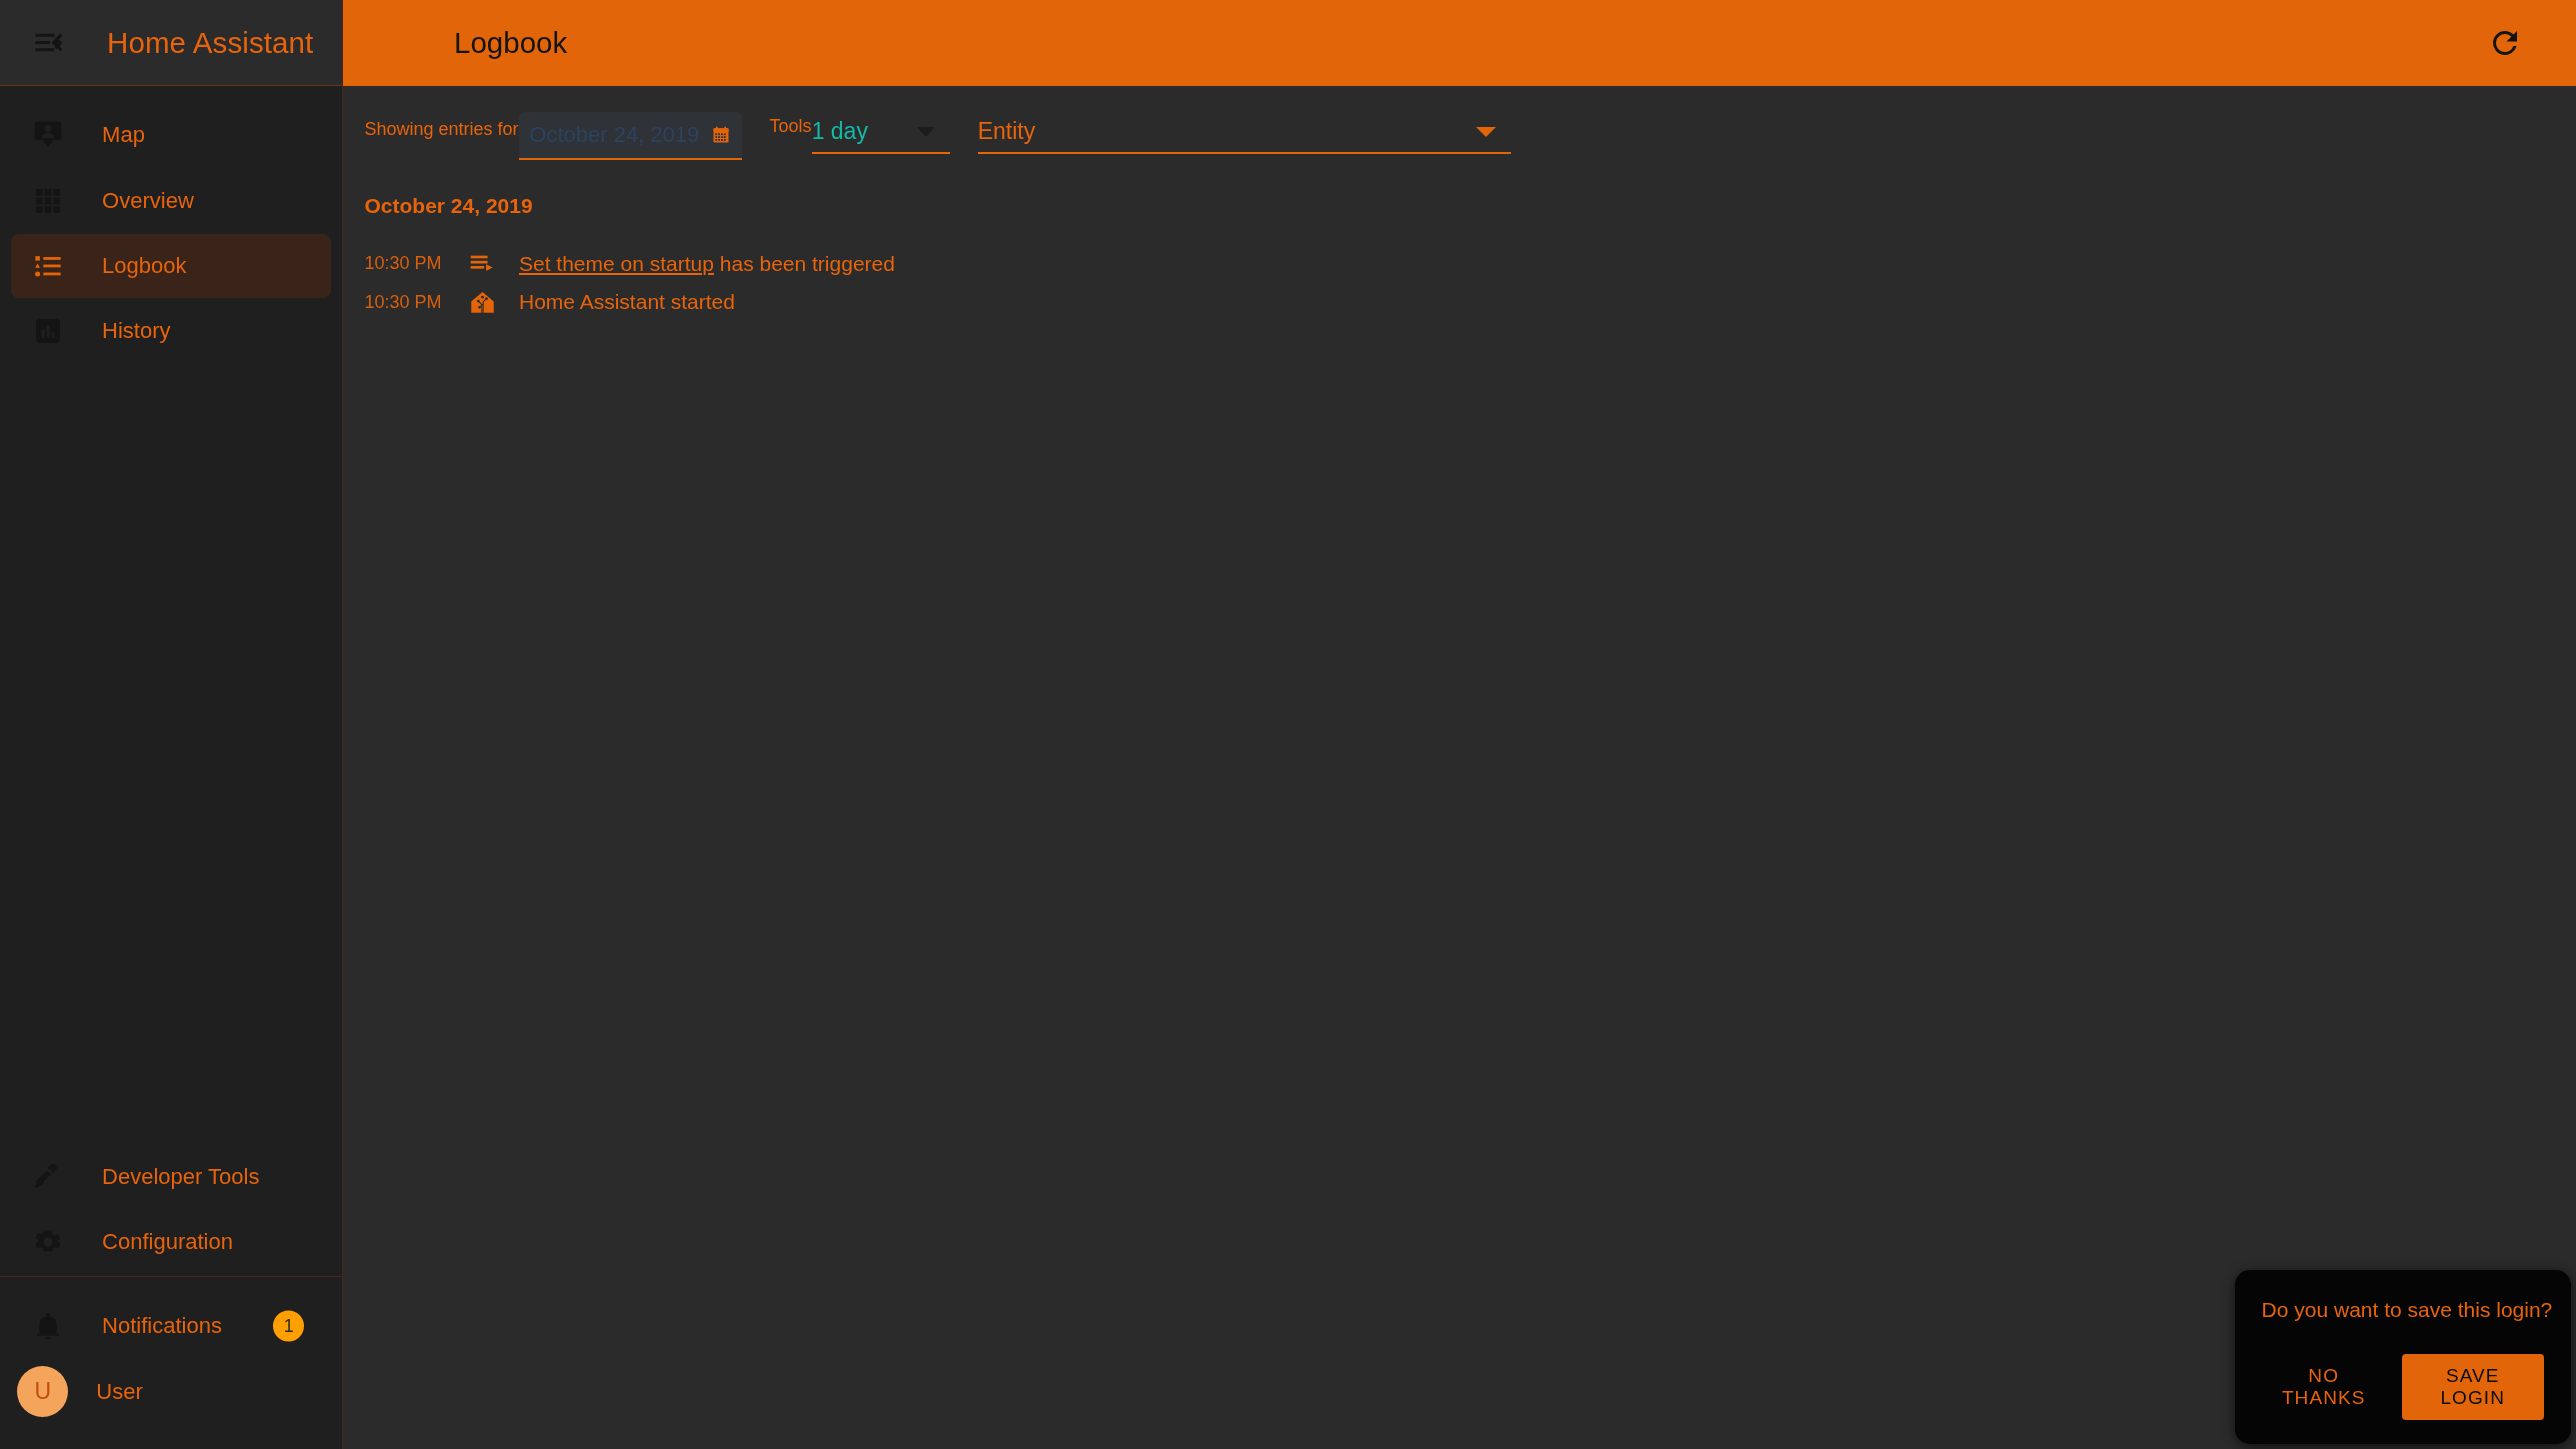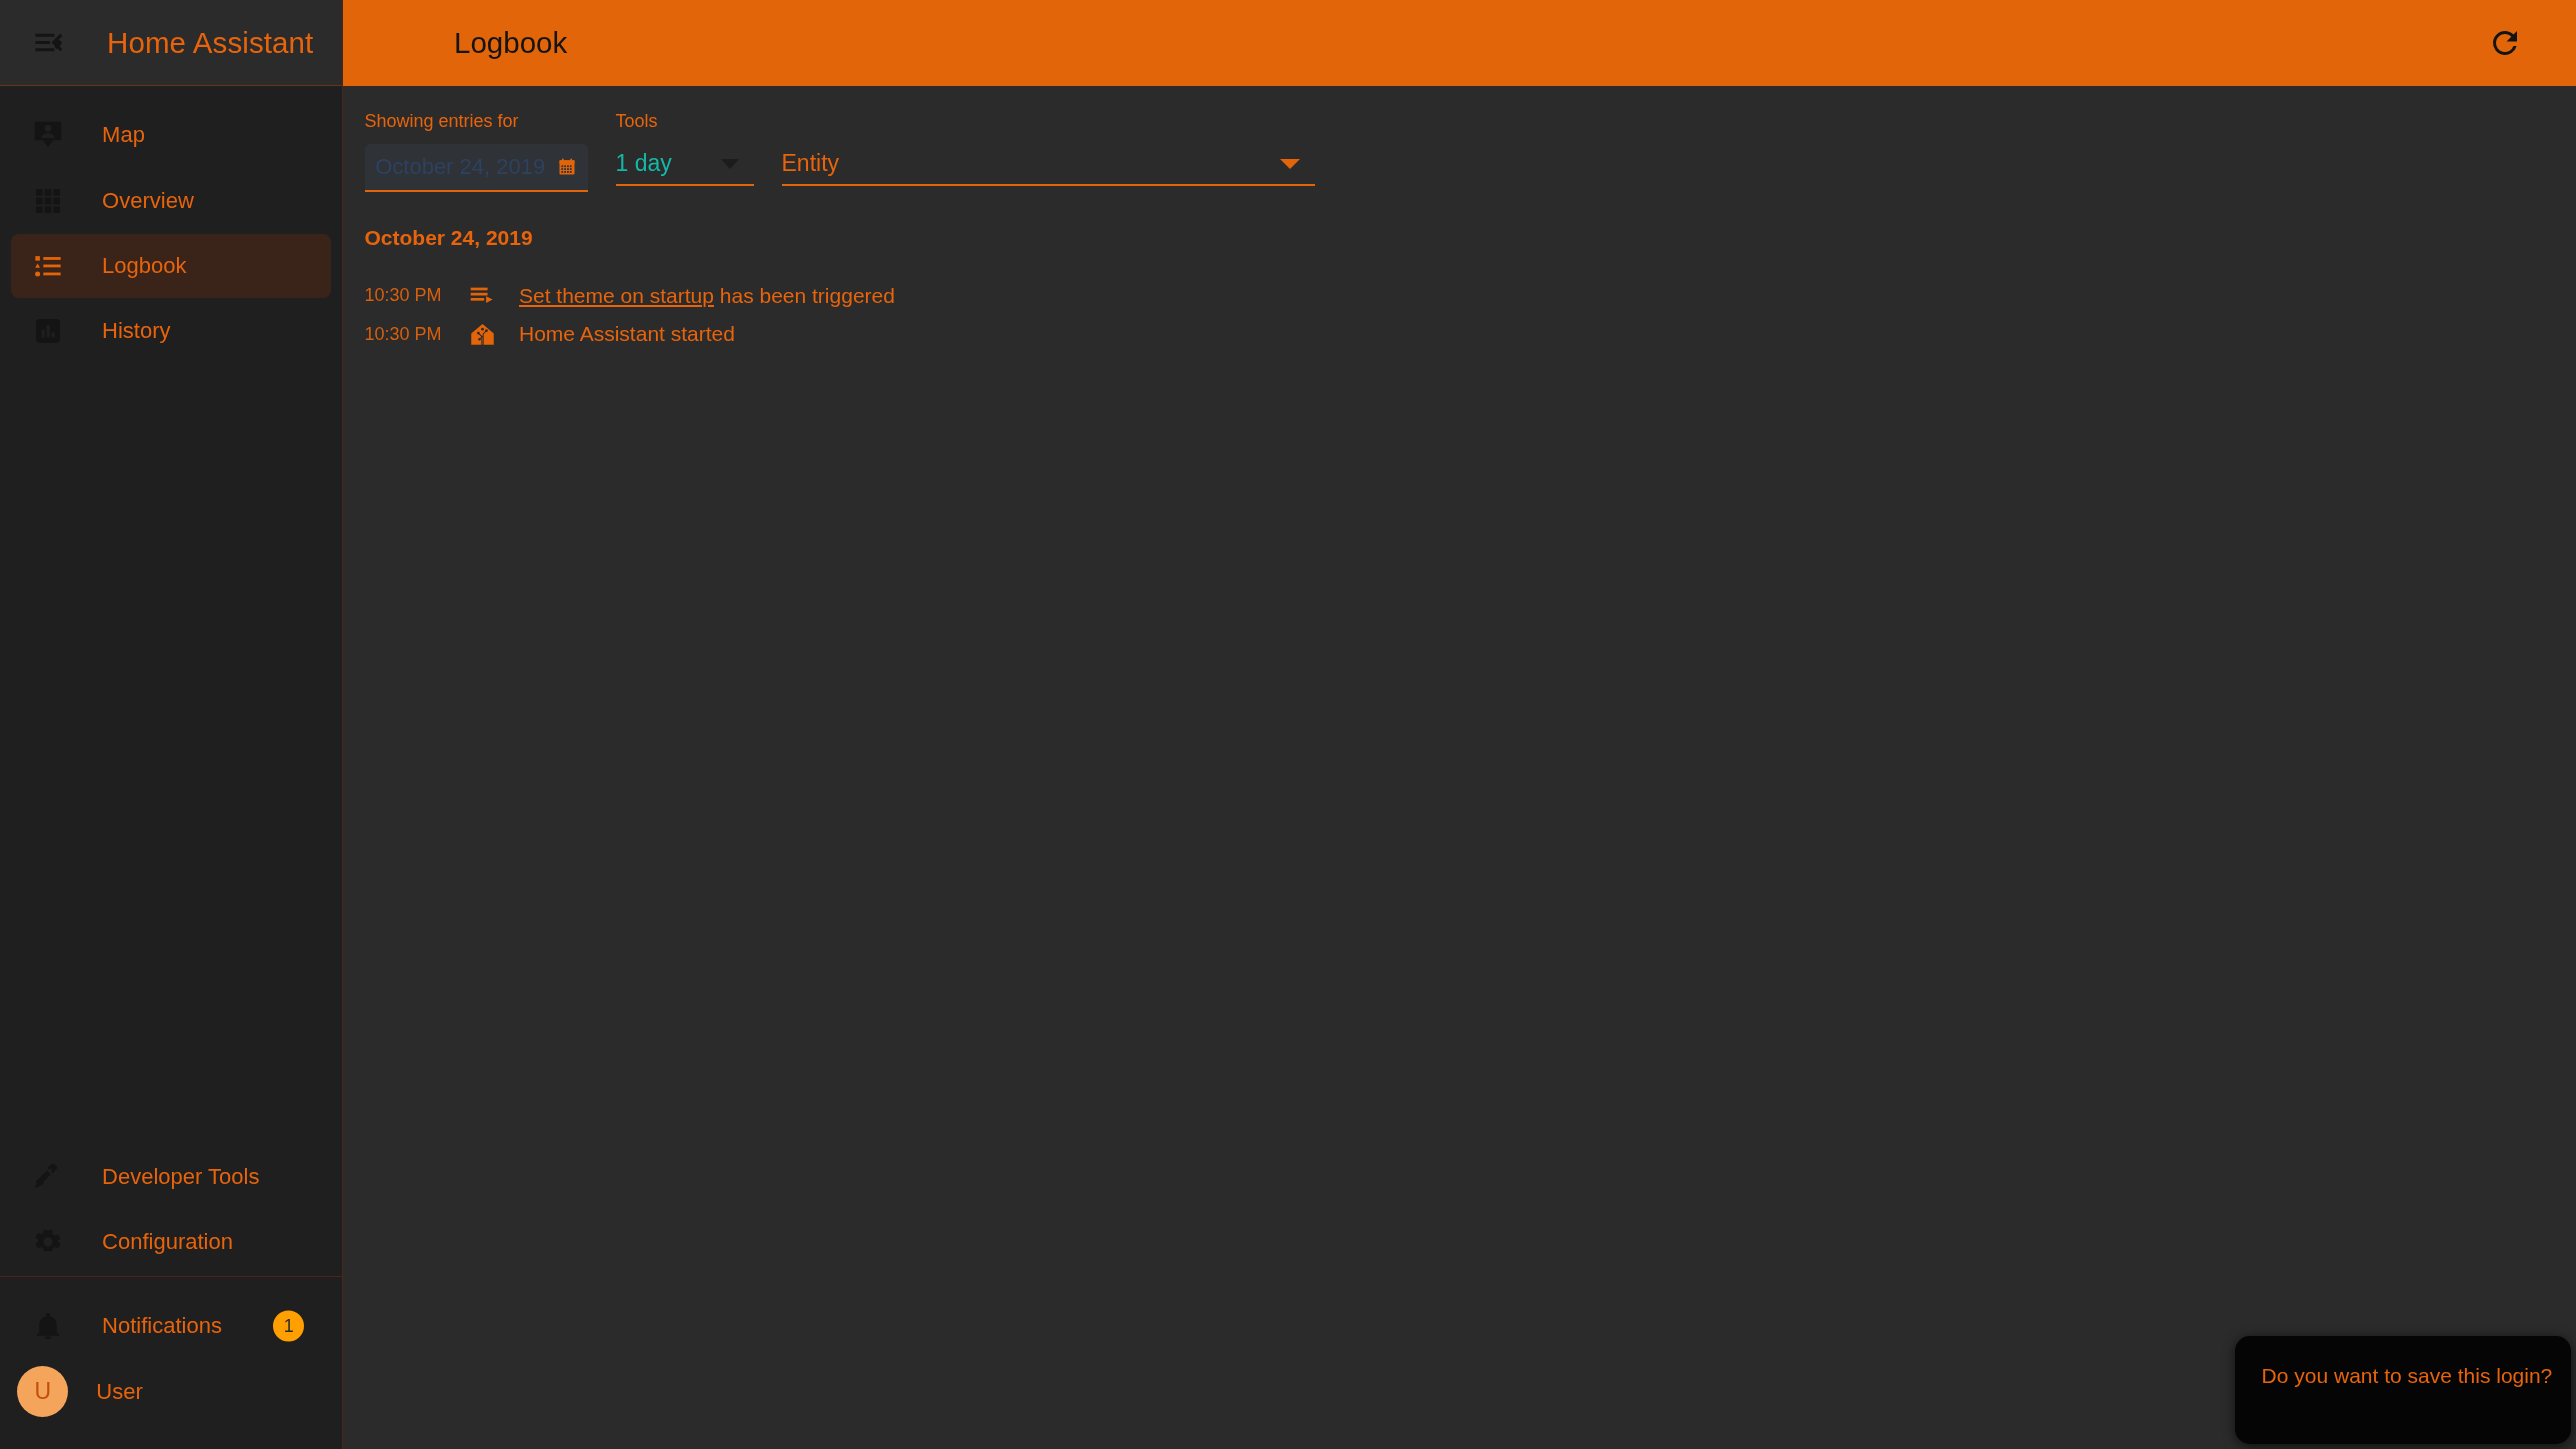--- a/index.html
+++ b/index.html
@@ -193,22 +193,23 @@
 
   .filters-inner {
     display: flex;
     align-items: flex-start;
     padding-left: 21.5px;
     padding-top: 25.5px;
   }
 
   .field {
     display: flex;
-    flex-direction: column;
+    flex-direction: row;
     margin-right: 28px;
+    align-items: center;
   }
 
   .field-label {
     font-size: 18px;
     color: #E8640C;
     margin-bottom: 12px;
     line-height: 1;
     height: 20px;
   }
 
@@ -598,19 +599,23 @@
           </span>
           <span class="log-text">
             <span>Home Assistant started</span>
           </span>
         </div>
 
       </div>
 
       <div class="save-login">
         <div class="save-login-text">Do you want to save this login?</div>
+        <div class="save-login-actions">
+          <button class="btn-text">NO THANKS</button>
+          <button class="btn-filled">SAVE LOGIN</button>
+        </div>
       </div>
 
     </div>
   </section>
 
 </div>
 
 
 </body></html>

